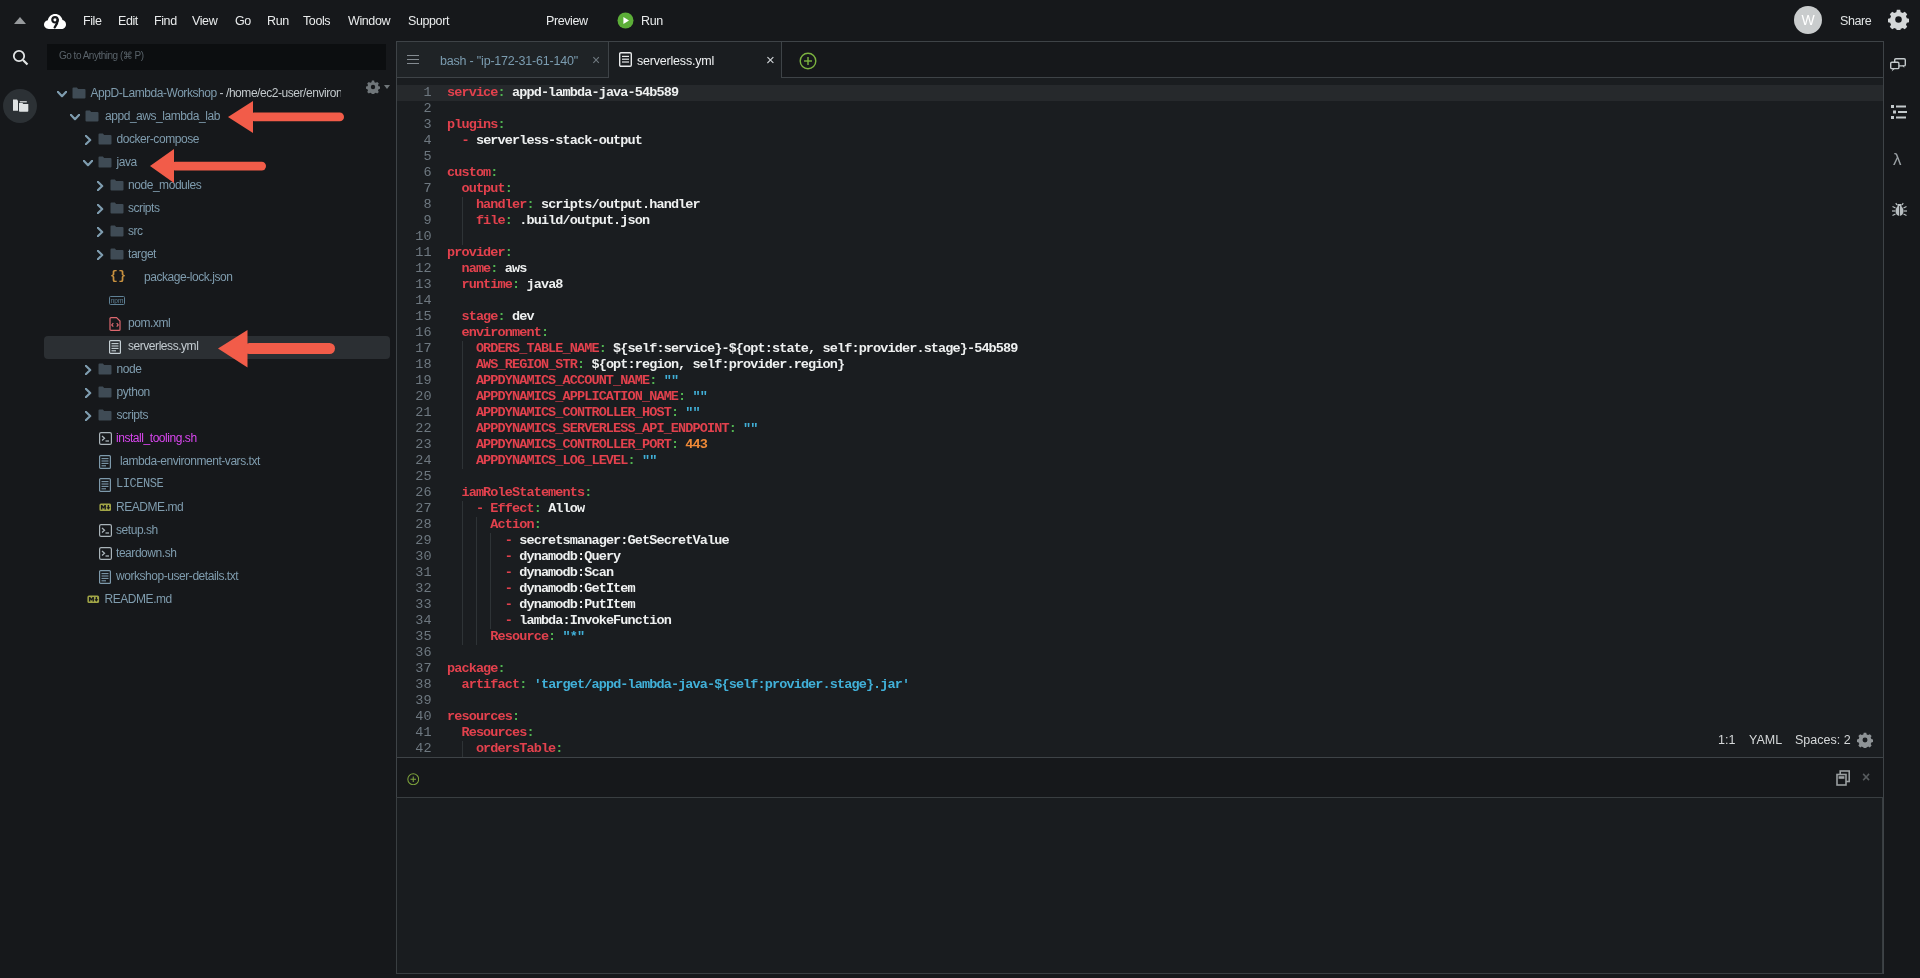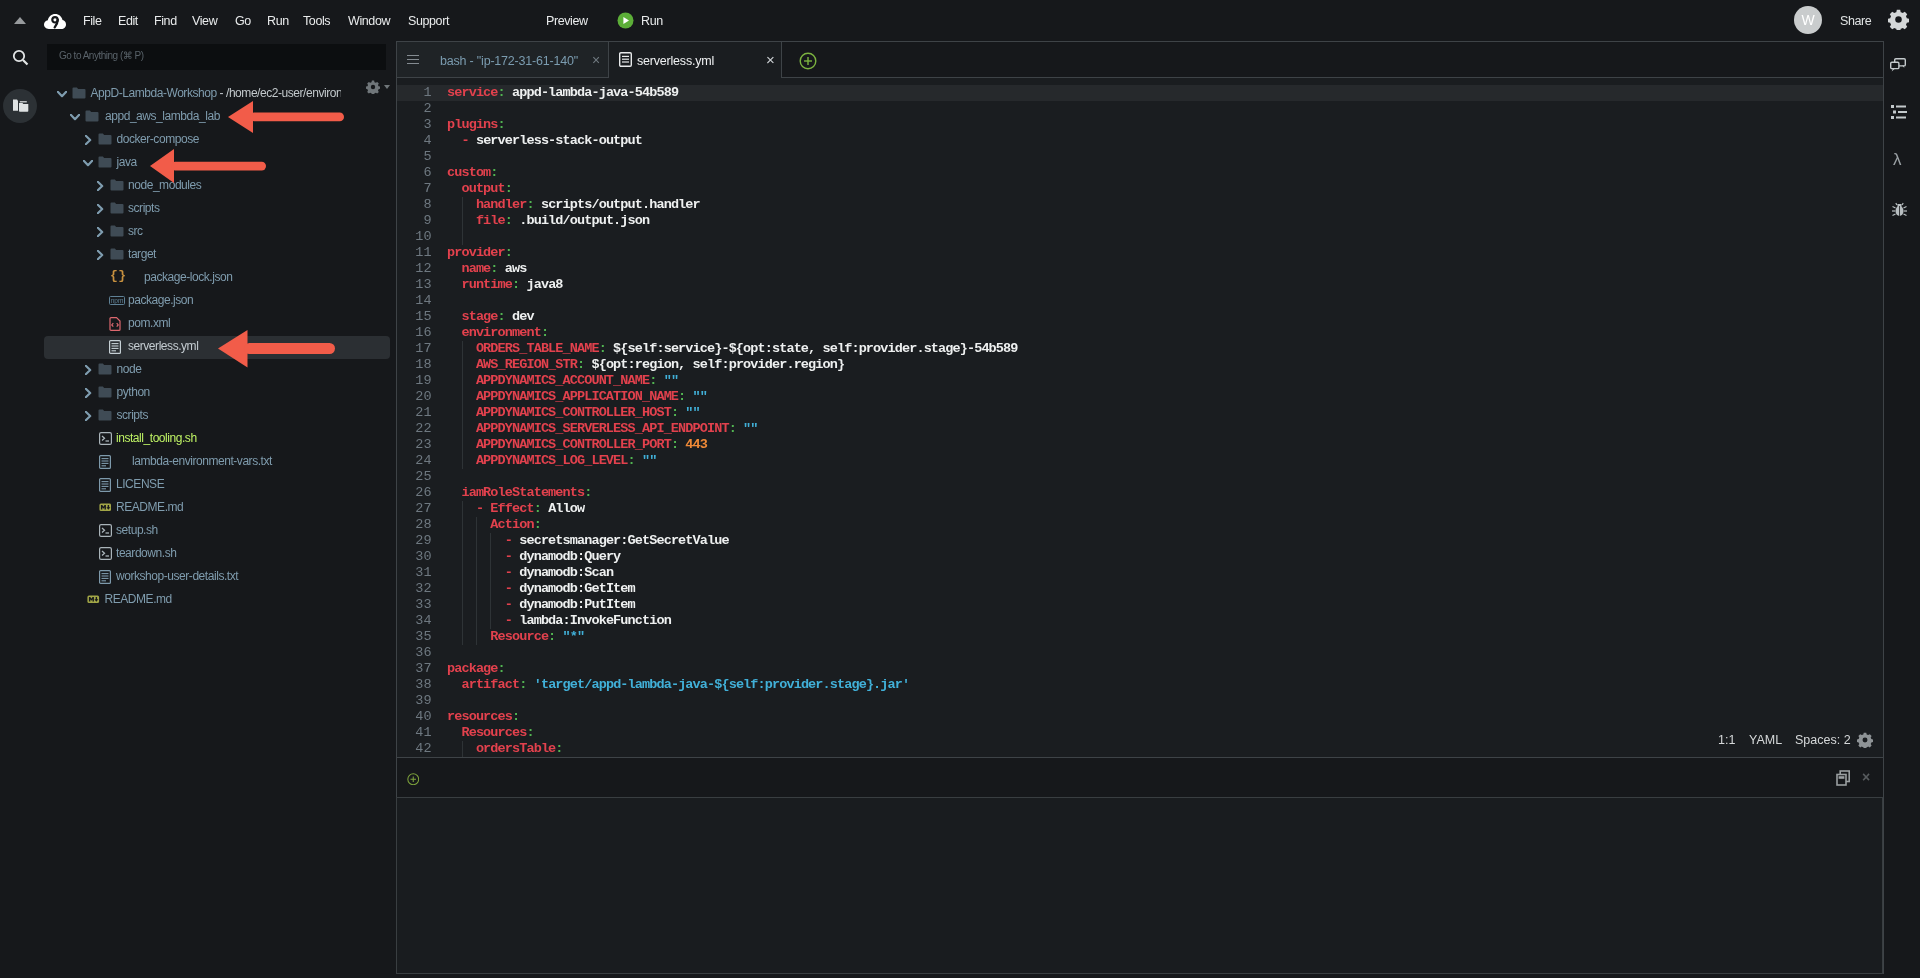--- a/index.html
+++ b/index.html
@@ -220,23 +220,20 @@
 <svg class="abs" style="left:96.5px;top:250.0px" width="7" height="10" viewBox="0 0 7 10">
       <path d="M0.8 0.8 L5.2 5 L0.8 9.2" fill="none" stroke="#7f9db0" stroke-width="2.2" stroke-linecap="round" stroke-linejoin="round"></path>
     </svg>
 <svg class="abs" style="left:109.5px;top:248px" width="14" height="12" viewBox="0 0 14 12">
       <path d="M0.5 1.5 a1 1 0 0 1 1-1 h3.4 l1.2 1.6 h6.4 a1 1 0 0 1 1 1 v7.4 a1 1 0 0 1 -1 1 h-11 a1 1 0 0 1 -1-1 z" fill="#3f4b55"></path>
     </svg>
 <div class="trow" style="top:266px;left:16px;">
       <span class="lbl" style="left:128px;color:#7f9cae">package-lock.json</span>
     </div>
 <span class="abs" style="left:110px;top:268px;font-family:'Liberation Mono',monospace;font-size:13px;font-weight:600;color:#c8913f;letter-spacing:0.5px;">{}</span>
-<div class="trow" style="top:289px;left:0;">
-      <span class="lbl" style="left:128px;color:#7f9cae">package.json</span>
-    </div>
 <svg class="abs" style="left:109px;top:296px" width="16" height="9" viewBox="0 0 16 9">
       <rect x="0.5" y="0.5" width="15" height="8" rx="1" fill="none" stroke="#5f8196" stroke-width="1"></rect>
       <text x="8" y="6.8" font-size="6.5" fill="#5f8196" text-anchor="middle" font-family="Liberation Sans">npm</text>
     </svg>
 <div class="trow" style="top:312px;left:0;text-align:right;">
       <span class="lbl" style="left:128px;color:#7f9cae">pom.xml</span>
     </div>
 <svg class="abs" style="left:109px;top:316.5px" width="12" height="14" viewBox="0 0 12 14">
       <path d="M1 1.6 a1 1 0 0 1 1-1 h5.5 L11 4 v8.4 a1 1 0 0 1 -1 1 h-8 a1 1 0 0 1 -1-1 z" fill="none" stroke="#dd686f" stroke-width="1.2"></path>
       <path d="M4.3 6.2 L2.8 7.9 L4.3 9.6 M7.7 6.2 L9.2 7.9 L7.7 9.6" fill="none" stroke="#dd686f" stroke-width="1.2"></path>
@@ -272,38 +269,38 @@
 <div class="trow" style="top:404px;left:0;">
       <span class="lbl" style="left:116.5px;color:#7f9cae">scripts</span>
     </div>
 <svg class="abs" style="left:84.5px;top:411.0px" width="7" height="10" viewBox="0 0 7 10">
       <path d="M0.8 0.8 L5.2 5 L0.8 9.2" fill="none" stroke="#7f9db0" stroke-width="2.2" stroke-linecap="round" stroke-linejoin="round"></path>
     </svg>
 <svg class="abs" style="left:97.5px;top:409px" width="14" height="12" viewBox="0 0 14 12">
       <path d="M0.5 1.5 a1 1 0 0 1 1-1 h3.4 l1.2 1.6 h6.4 a1 1 0 0 1 1 1 v7.4 a1 1 0 0 1 -1 1 h-11 a1 1 0 0 1 -1-1 z" fill="#3f4b55"></path>
     </svg>
 <div class="trow" style="top:427px;left:0;">
-      <span class="lbl" style="left:116px;color:#bef264">install_tooling.sh</span>
+      <span class="lbl" style="left:116px;color:#d946ef">install_tooling.sh</span>
     </div>
 <svg class="abs" style="left:98.5px;top:432px" width="13" height="13" viewBox="0 0 13 13">
       <rect x="0.6" y="0.6" width="11.8" height="11.8" rx="1.5" fill="none" stroke="#aab4ba" stroke-width="1.2"></rect>
       <path d="M3 4 L5.5 6.2 L3 8.4" fill="none" stroke="#aab4ba" stroke-width="1.3"></path>
       <line x1="6.5" y1="9" x2="10" y2="9" stroke="#aab4ba" stroke-width="1.3"></line>
     </svg>
-<div class="trow" style="top:450px;left:16px;">
+<div class="trow" style="top:450px;left:4px;">
       <span class="lbl" style="left:116px;color:#7f9cae">lambda-environment-vars.txt</span>
     </div>
 <svg class="abs" style="left:98.5px;top:454.5px" width="12" height="14" viewBox="0 0 12 14">
       <rect x="0.6" y="0.6" width="10.8" height="12.8" rx="1" fill="none" stroke="#7e9aac" stroke-width="1.2"></rect>
       <line x1="2.5" y1="3.6" x2="9.5" y2="3.6" stroke="#7e9aac" stroke-width="1.1"></line>
       <line x1="2.5" y1="6" x2="9.5" y2="6" stroke="#7e9aac" stroke-width="1.1"></line>
       <line x1="2.5" y1="8.4" x2="9.5" y2="8.4" stroke="#7e9aac" stroke-width="1.1"></line>
       <line x1="2.5" y1="10.8" x2="7" y2="10.8" stroke="#7e9aac" stroke-width="1.1"></line>
     </svg>
-<div class="trow" style="top:473px;left:0;">
+<div class="trow" style="top:473px;left:0;font-family:Liberation Mono, monospace;">
       <span class="lbl" style="left:116px;color:#7f9cae">LICENSE</span>
     </div>
 <svg class="abs" style="left:98.5px;top:477.5px" width="12" height="14" viewBox="0 0 12 14">
       <rect x="0.6" y="0.6" width="10.8" height="12.8" rx="1" fill="none" stroke="#7e9aac" stroke-width="1.2"></rect>
       <line x1="2.5" y1="3.6" x2="9.5" y2="3.6" stroke="#7e9aac" stroke-width="1.1"></line>
       <line x1="2.5" y1="6" x2="9.5" y2="6" stroke="#7e9aac" stroke-width="1.1"></line>
       <line x1="2.5" y1="8.4" x2="9.5" y2="8.4" stroke="#7e9aac" stroke-width="1.1"></line>
       <line x1="2.5" y1="10.8" x2="7" y2="10.8" stroke="#7e9aac" stroke-width="1.1"></line>
     </svg>
 <div class="trow" style="top:496px;left:0;">

